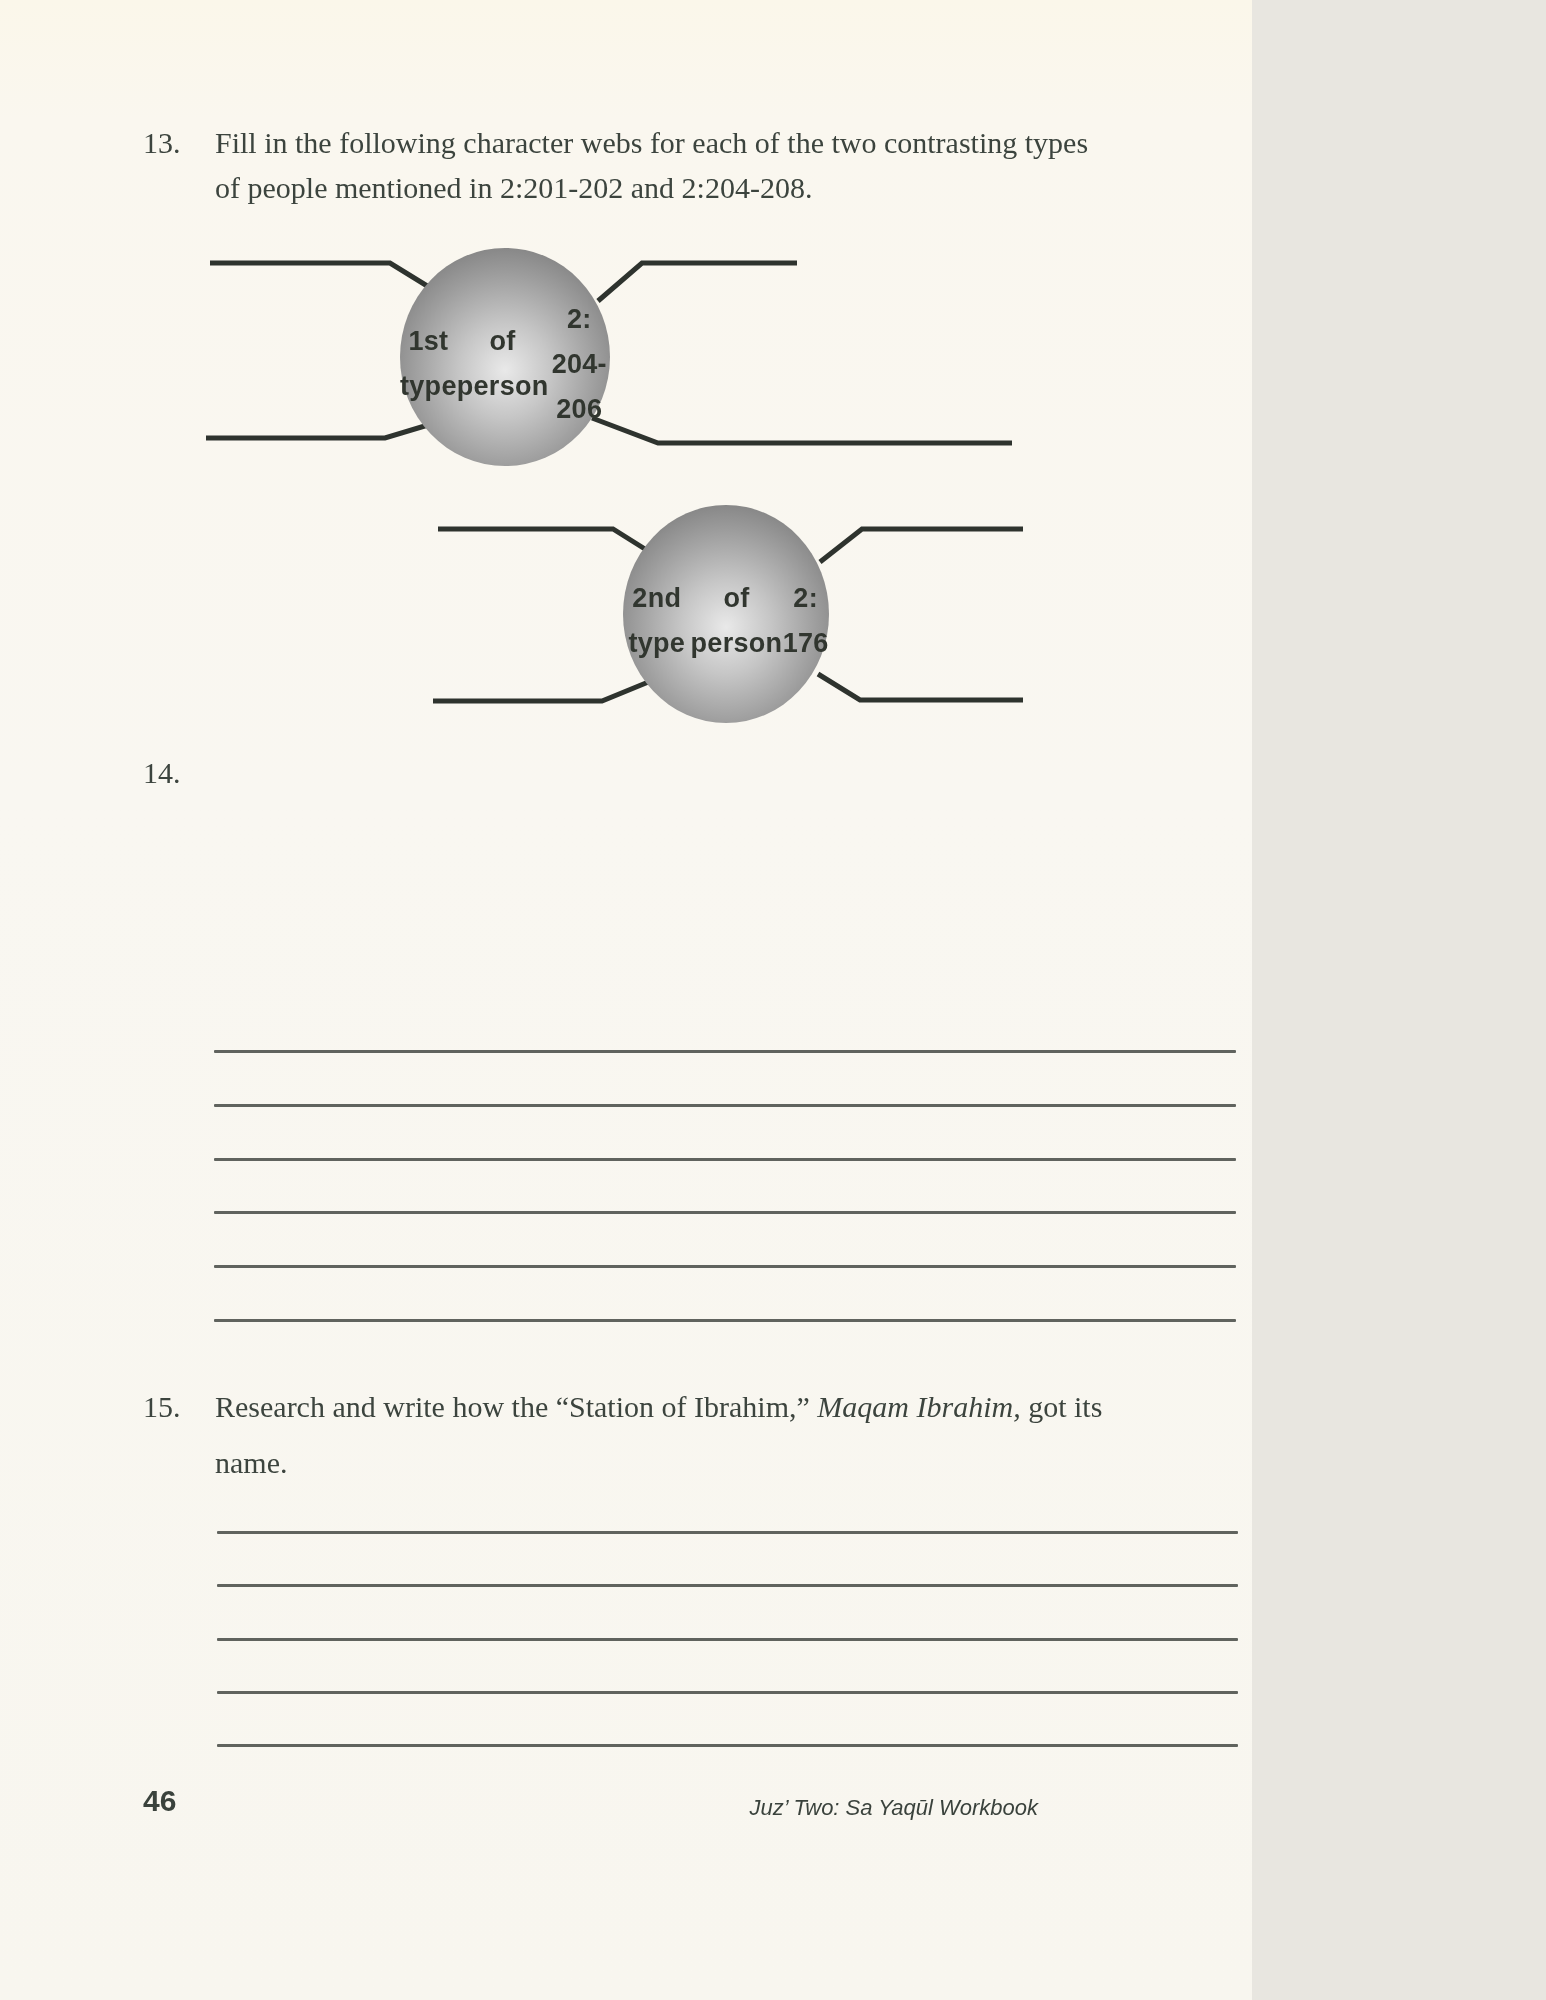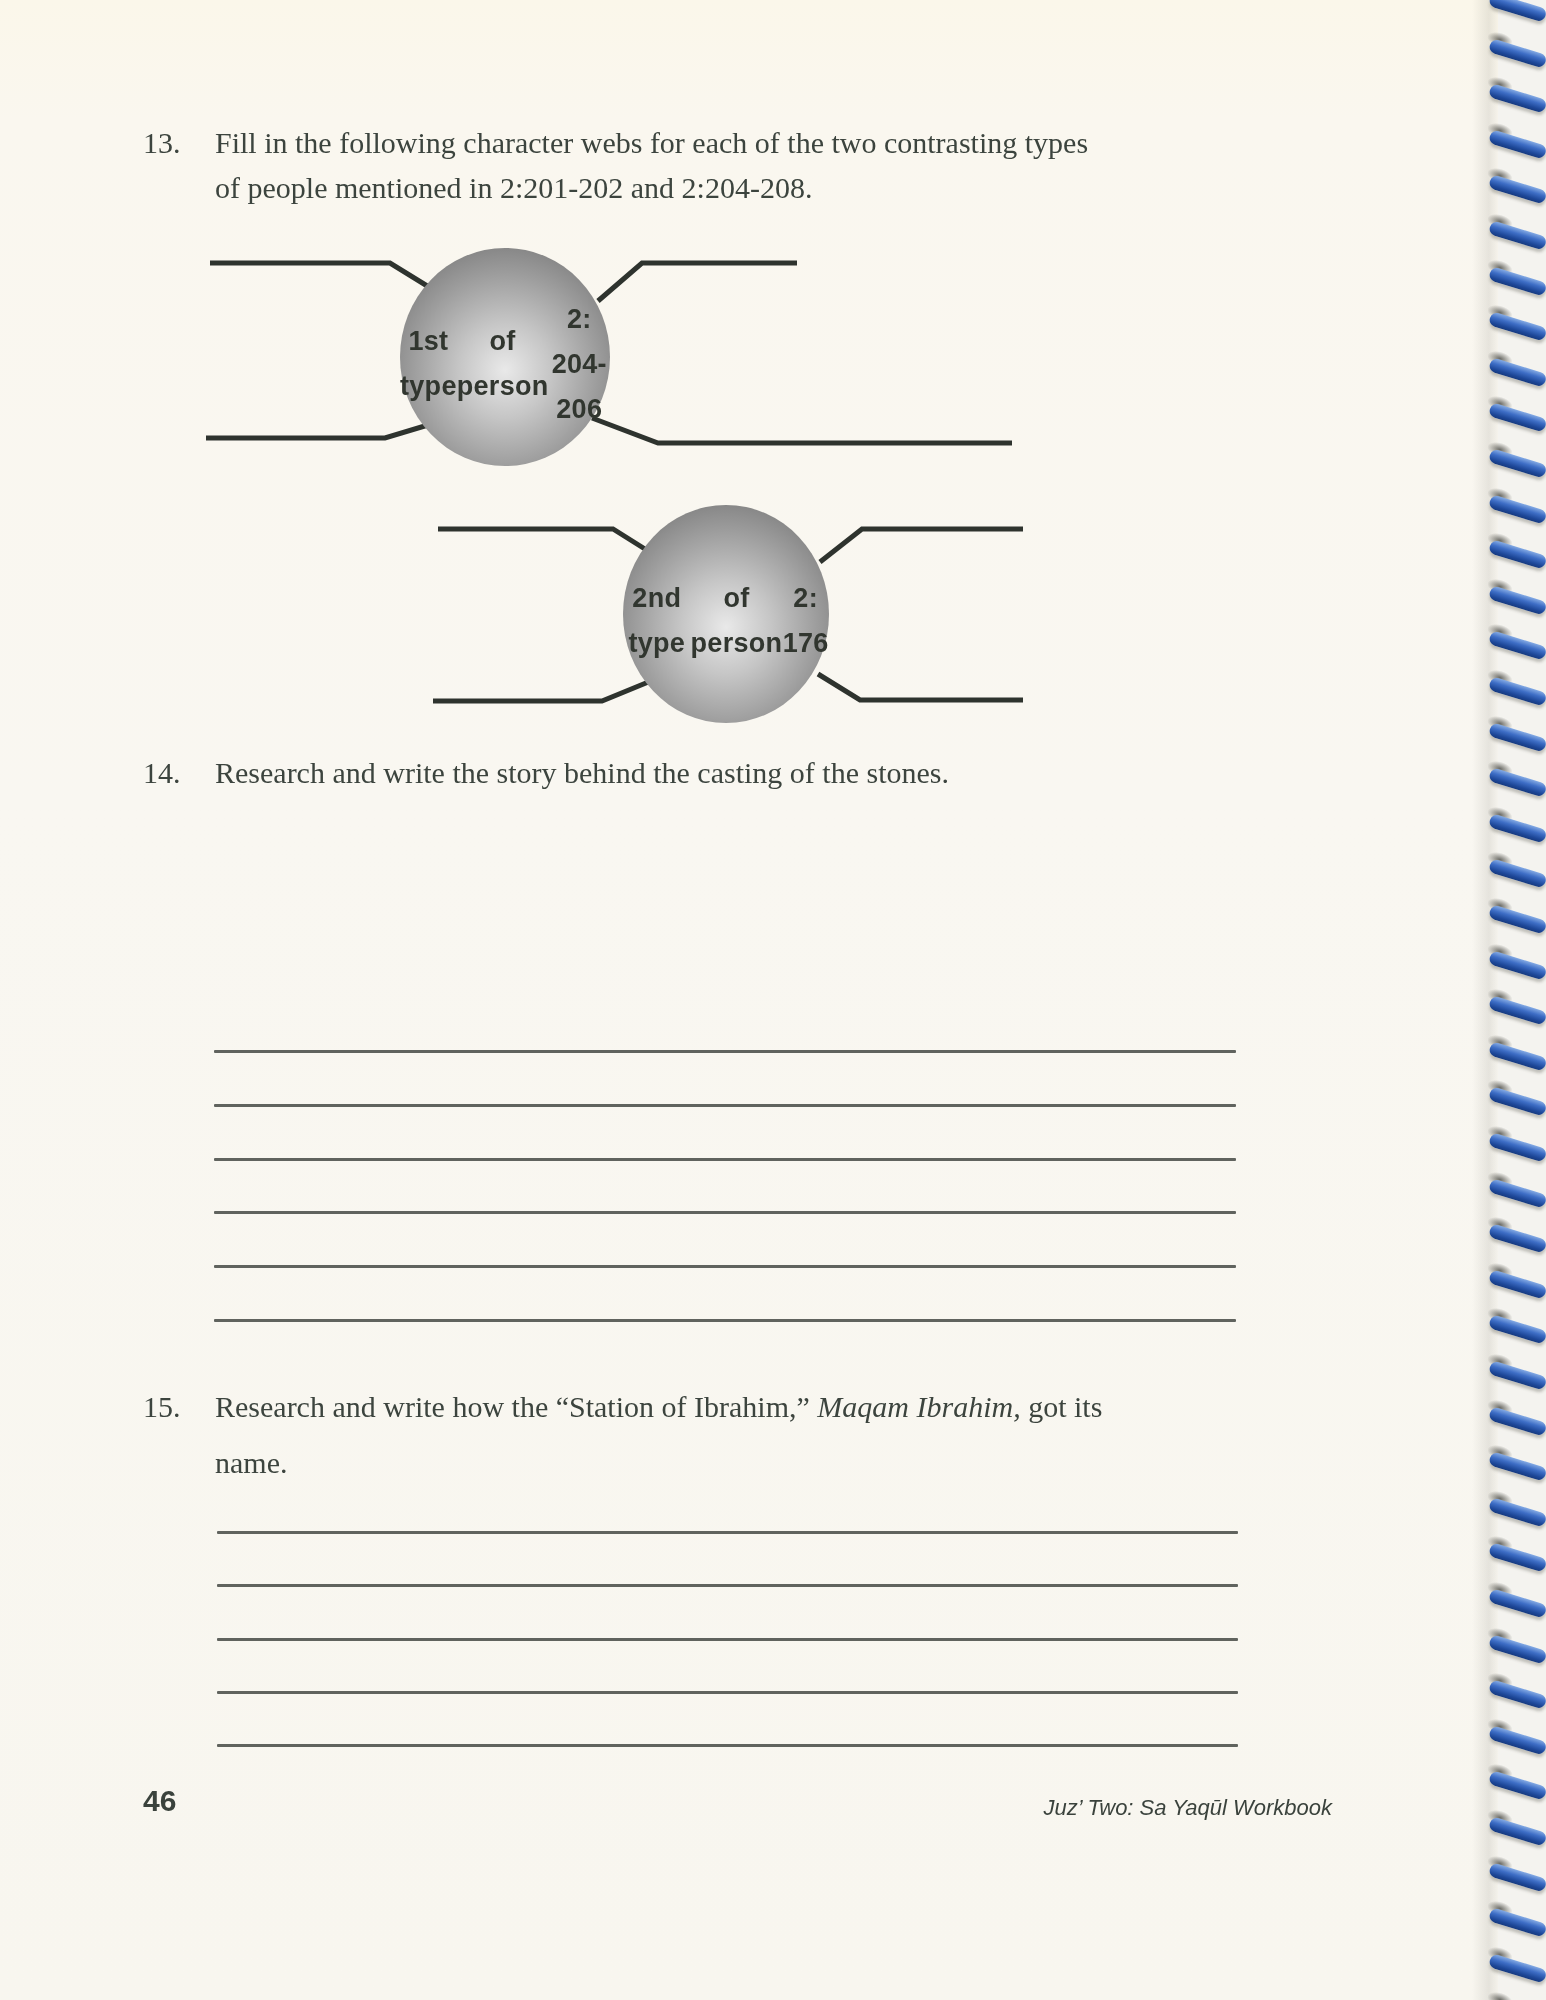--- a/index.html
+++ b/index.html
@@ -1,18 +1,18 @@
 <!DOCTYPE html>
 <html><head>
 <meta charset="utf-8">
 <style>
   html,body{margin:0;padding:0;}
   body{width:1546px;height:2000px;overflow:hidden;background:#e8e6e0;}
   .page{
-    position:relative;width:1546px;height:2000px;overflow:hidden;
+    position:relative;width:1252px;height:2000px;overflow:hidden;
     background:linear-gradient(180deg,#fbf7ea 0%,#faf7ef 6%,#f9f7f1 40%,#f8f6ef 100%);
     font-family:"Liberation Serif", serif;color:#3c443e;
   }
   .abs{position:absolute;}
   .q-num{font-size:30px;color:#3c443e;}
   .q-text{font-size:30px;color:#3c443e;white-space:nowrap;}
   .italic{font-style:italic;}
   
   .webs{position:absolute;left:200px;top:240px;width:830px;height:500px;}
   .bubble-label{
@@ -74,21 +74,20 @@
     <span>of person</span>
     <span>2: 204-206</span>
   </div>
   <div class="bubble-label" style="left:623px;top:522px;width:206px;height:198px">
     <span>2nd type</span>
     <span>of person</span>
     <span>2: 176</span>
   </div>
 
   <div class="abs q-num" style="left:143px;top:756px">14.</div>
-  <div class="abs q-text" style="left:215px;top:756px">Research and write the story behind the casting of the stones.</div>
   <div id="q14-lines">
       <div class="rule" style="left: 214px; width: 1022px; top: 1050px;"></div>
       <div class="rule" style="left: 214px; width: 1022px; top: 1103.8px;"></div>
       <div class="rule" style="left: 214px; width: 1022px; top: 1157.6px;"></div>
       <div class="rule" style="left: 214px; width: 1022px; top: 1211.4px;"></div>
       <div class="rule" style="left: 214px; width: 1022px; top: 1265.2px;"></div>
       <div class="rule" style="left: 214px; width: 1022px; top: 1319px;"></div>
     </div>
 
   <div class="abs q-num" style="left:143px;top:1390px">15.</div>

